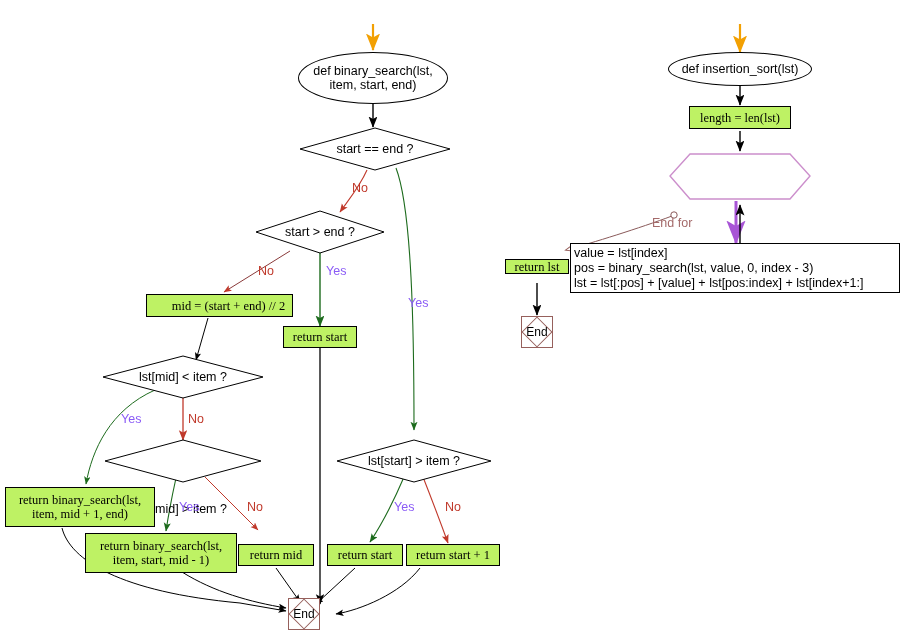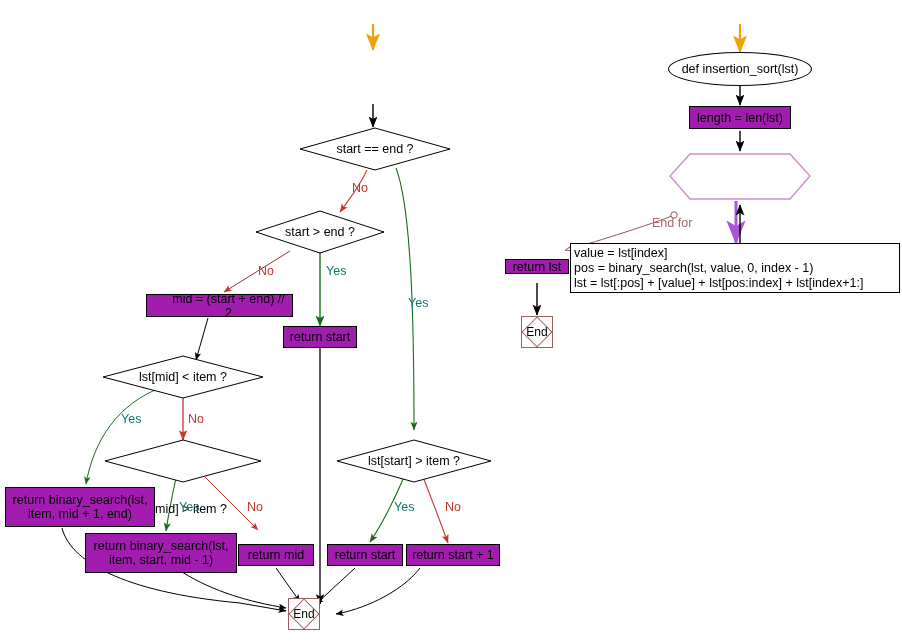--- a/index.html
+++ b/index.html
@@ -6,34 +6,34 @@
   body{
     width:902px;height:644px;
     font-family:"Liberation Sans","DejaVu Sans",sans-serif;
     -webkit-font-smoothing:antialiased;
   }
   #canvas{position:relative;width:902px;height:644px;overflow:hidden;background:#fff;}
   svg#wires{position:absolute;left:0;top:0;width:902px;height:644px;pointer-events:none;}
 
   
   .node{position:absolute;box-sizing:border-box;display:flex;align-items:center;justify-content:center;text-align:center;color:#000;}
-  .proc{border:1px solid #000;background:#a21caf;font-size:12.5px;line-height:14px;padding:1px 4px;}
+  .proc{border:1px solid #000;background:#bef264;font-size:12.5px;line-height:14px;padding:1px 4px;font-family:Liberation Serif, serif;}
   .ellipse{border:1px solid #000;border-radius:50%;background:#fff;font-size:12.5px;line-height:14px;}
   .codeblk{border:1px solid #000;background:#fff;font-size:12.5px;line-height:15px;
            align-items:flex-start;justify-content:flex-start;text-align:left;padding:2px 3px;white-space:pre;}
 
   
   .dectext{position:absolute;font-size:12.5px;color:#000;display:flex;align-items:center;justify-content:center;text-align:center;}
 
   
   .hextext{position:absolute;font-size:12.5px;line-height:14px;color:#000;display:flex;align-items:center;justify-content:center;text-align:center;}
 
   
   .elabel{position:absolute;font-size:12.5px;white-space:nowrap;}
-  .lbl-yes{color:#0f766e;}
+  .lbl-yes{color:#8b5cf6;}
   .lbl-no{color:#c0392b;}
   .lbl-endfor{color:#a46a6a;}
 
   
   .endnode{position:absolute;width:32px;height:32px;border:1px solid #96605c;box-sizing:border-box;background:#fff;}
   .endnode .dia{position:absolute;left:50%;top:50%;width:22px;height:22px;margin:-11px 0 0 -11px;
                 border:1px solid #96605c;transform:rotate(45deg);box-sizing:border-box;}
   .endnode .txt{position:absolute;left:0;top:0;width:100%;height:100%;display:flex;align-items:center;
                 justify-content:center;font-size:12px;color:#000;}
 </style>
@@ -116,20 +116,24 @@
 
     <polygon points="300,149 375,128 450,149 375,170" fill="#fff" stroke="#000" stroke-width="1"></polygon>
     <polygon points="256,232 320,211 384,232 320,253" fill="#fff" stroke="#000" stroke-width="1"></polygon>
     <polygon points="103,377 183,356 263,377 183,398" fill="#fff" stroke="#000" stroke-width="1"></polygon>
     <polygon points="105,461 183,440 261,461 183,482" fill="#fff" stroke="#000" stroke-width="1"></polygon>
     <polygon points="337,461 414,440 491,461 414,482" fill="#fff" stroke="#000" stroke-width="1"></polygon>
 
     <polygon points="690,154 790,154 810,176 790,199 690,199 670,176" fill="#fff" stroke="#cc8fcc" stroke-width="1.4"></polygon>
   </svg>
 
+  <div class="node ellipse" style="left:298px;top:52px;width:150px;height:52px;">
+    <span style="white-space:pre-line;">def binary_search(lst,
+item, start, end)</span>
+  </div>
 
   <div class="dectext" style="left:300px;top:136px;width:150px;height:26px;">
     <span>start == end ?</span>
   </div>
   <div class="dectext" style="left:258px;top:219px;width:124px;height:26px;">
     <span>start &gt; end ?</span>
   </div>
   <div class="dectext" style="left:113px;top:364px;width:140px;height:26px;">
     <span>lst[mid] &lt; item ?</span>
   </div>
@@ -190,21 +194,21 @@
     <span>def insertion_sort(lst)</span>
   </div>
 
   <div class="node proc" style="left:689px;top:106px;width:102px;height:23px;">
     <span>length = len(lst)</span>
   </div>
 
 
   <div class="node codeblk" style="left:570px;top:243px;width:330px;height:50px;flex-direction:column;">
     <span>value = lst[index]</span>
-    <span>pos = binary_search(lst, value, 0, index - 1)</span>
+    <span>pos = binary_search(lst, value, 0, index - 3)</span>
     <span>lst = lst[:pos] + [value] + lst[pos:index] + lst[index+1:]</span>
   </div>
 
   <div class="node proc" style="left:505px;top:259px;width:64px;height:15px;">
     <span>return lst</span>
   </div>
 
   <div class="endnode" style="left:521px;top:316px;">
     <div class="dia"></div>
     <div class="txt">End</div>

